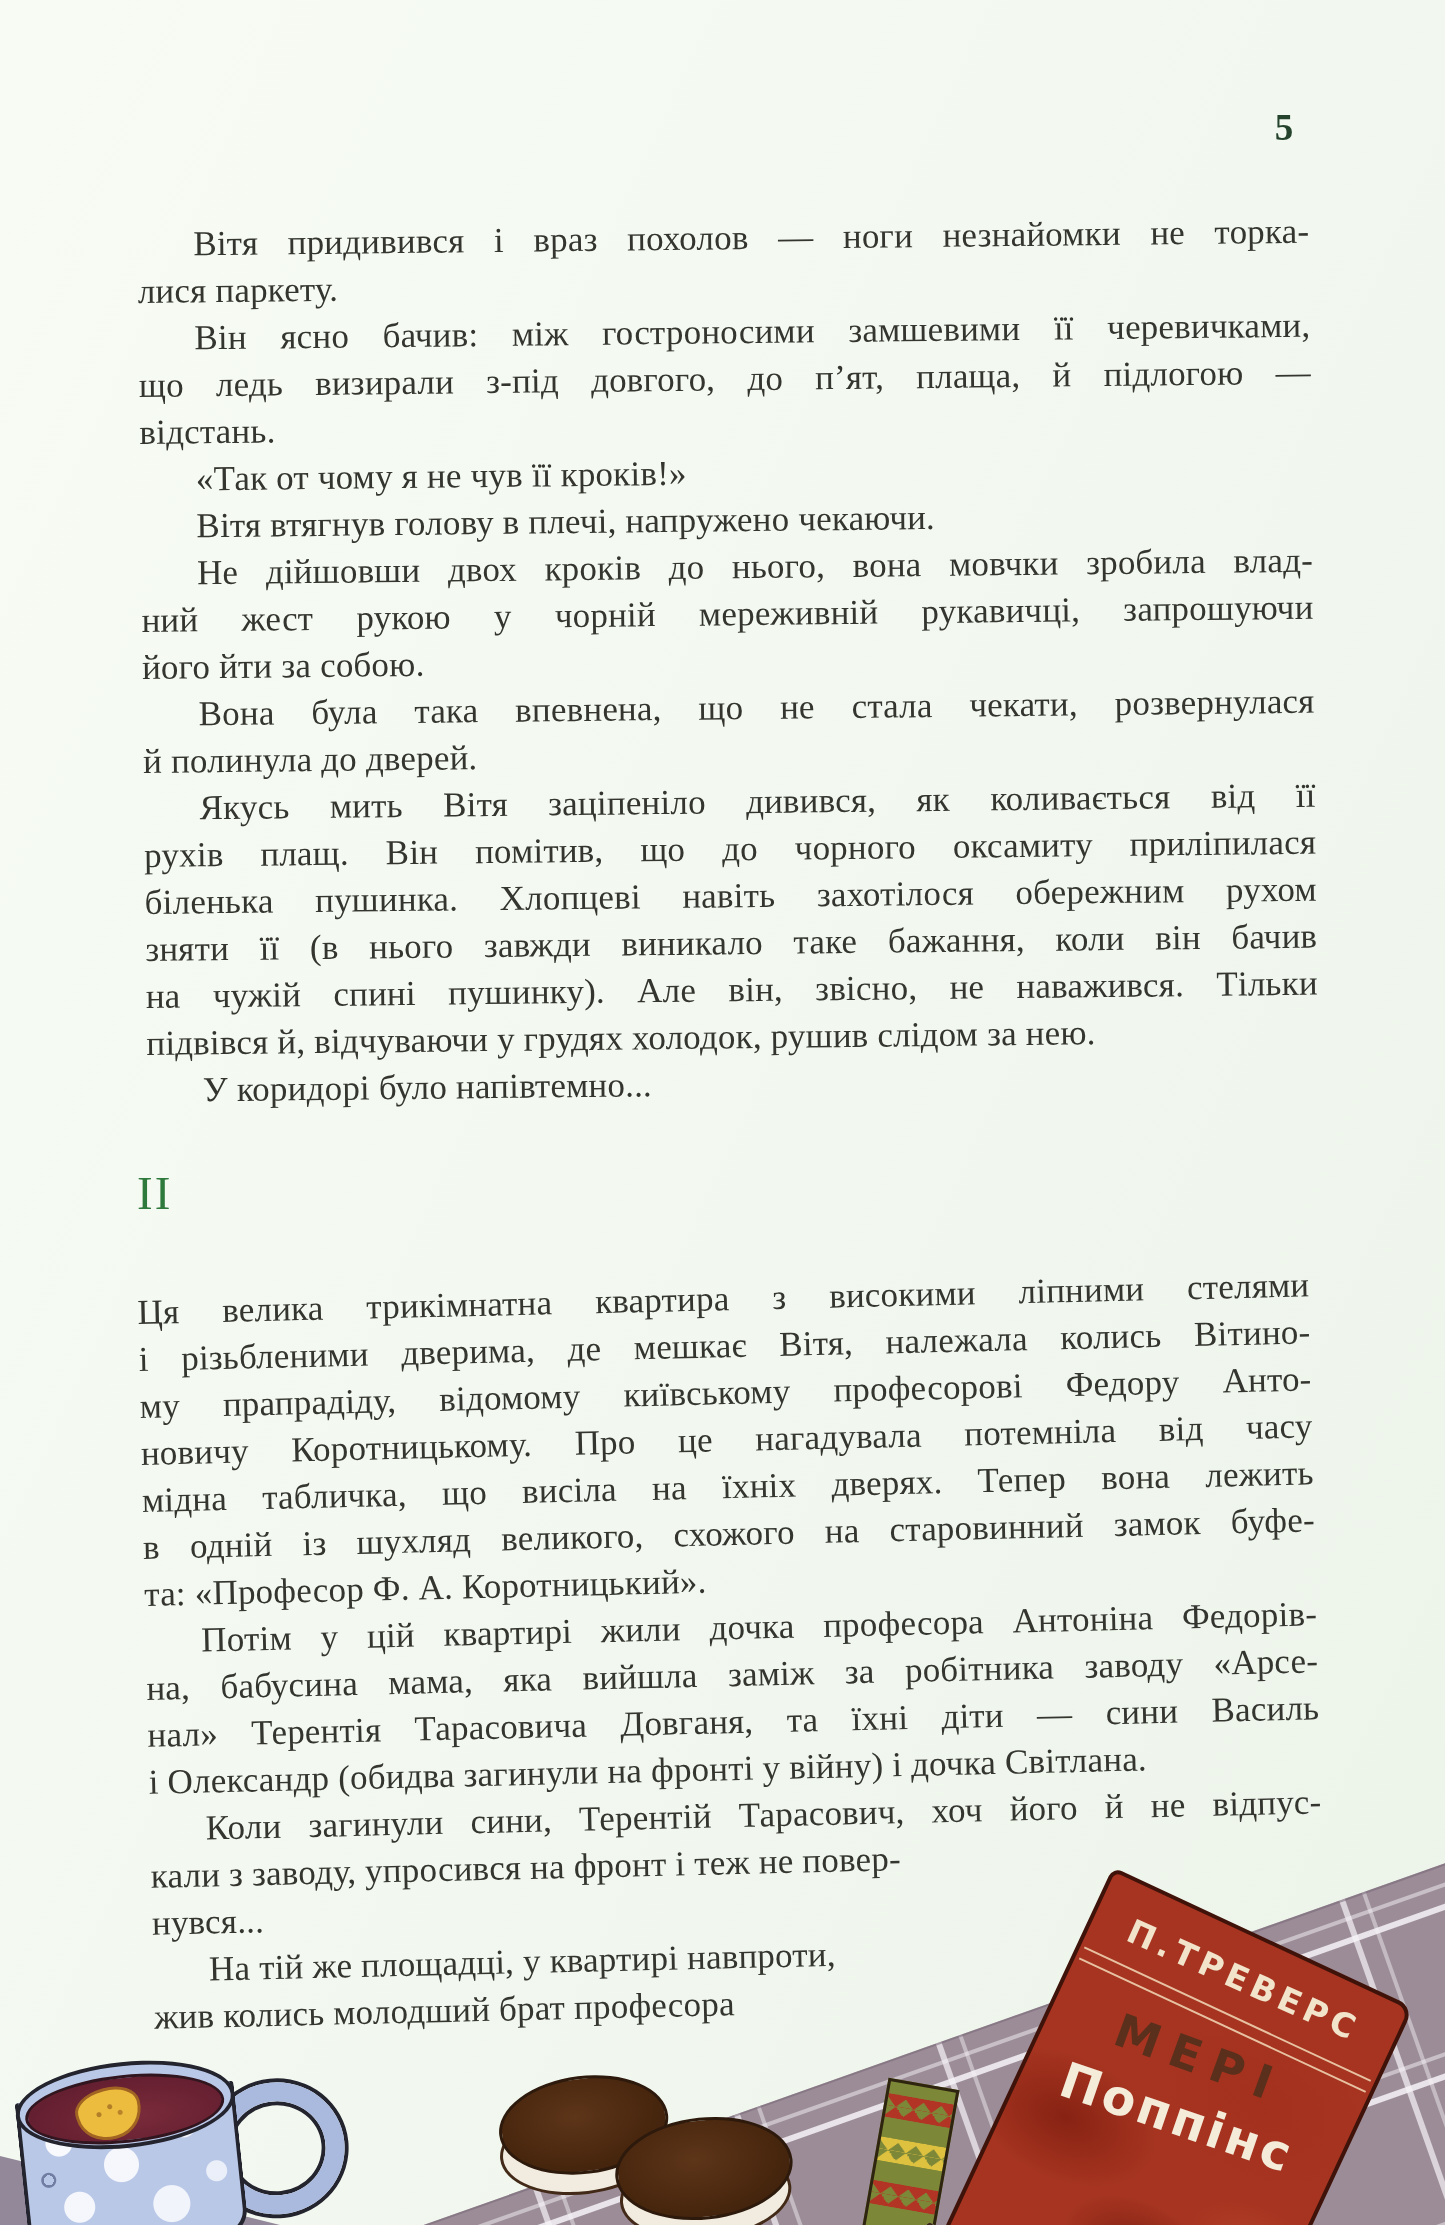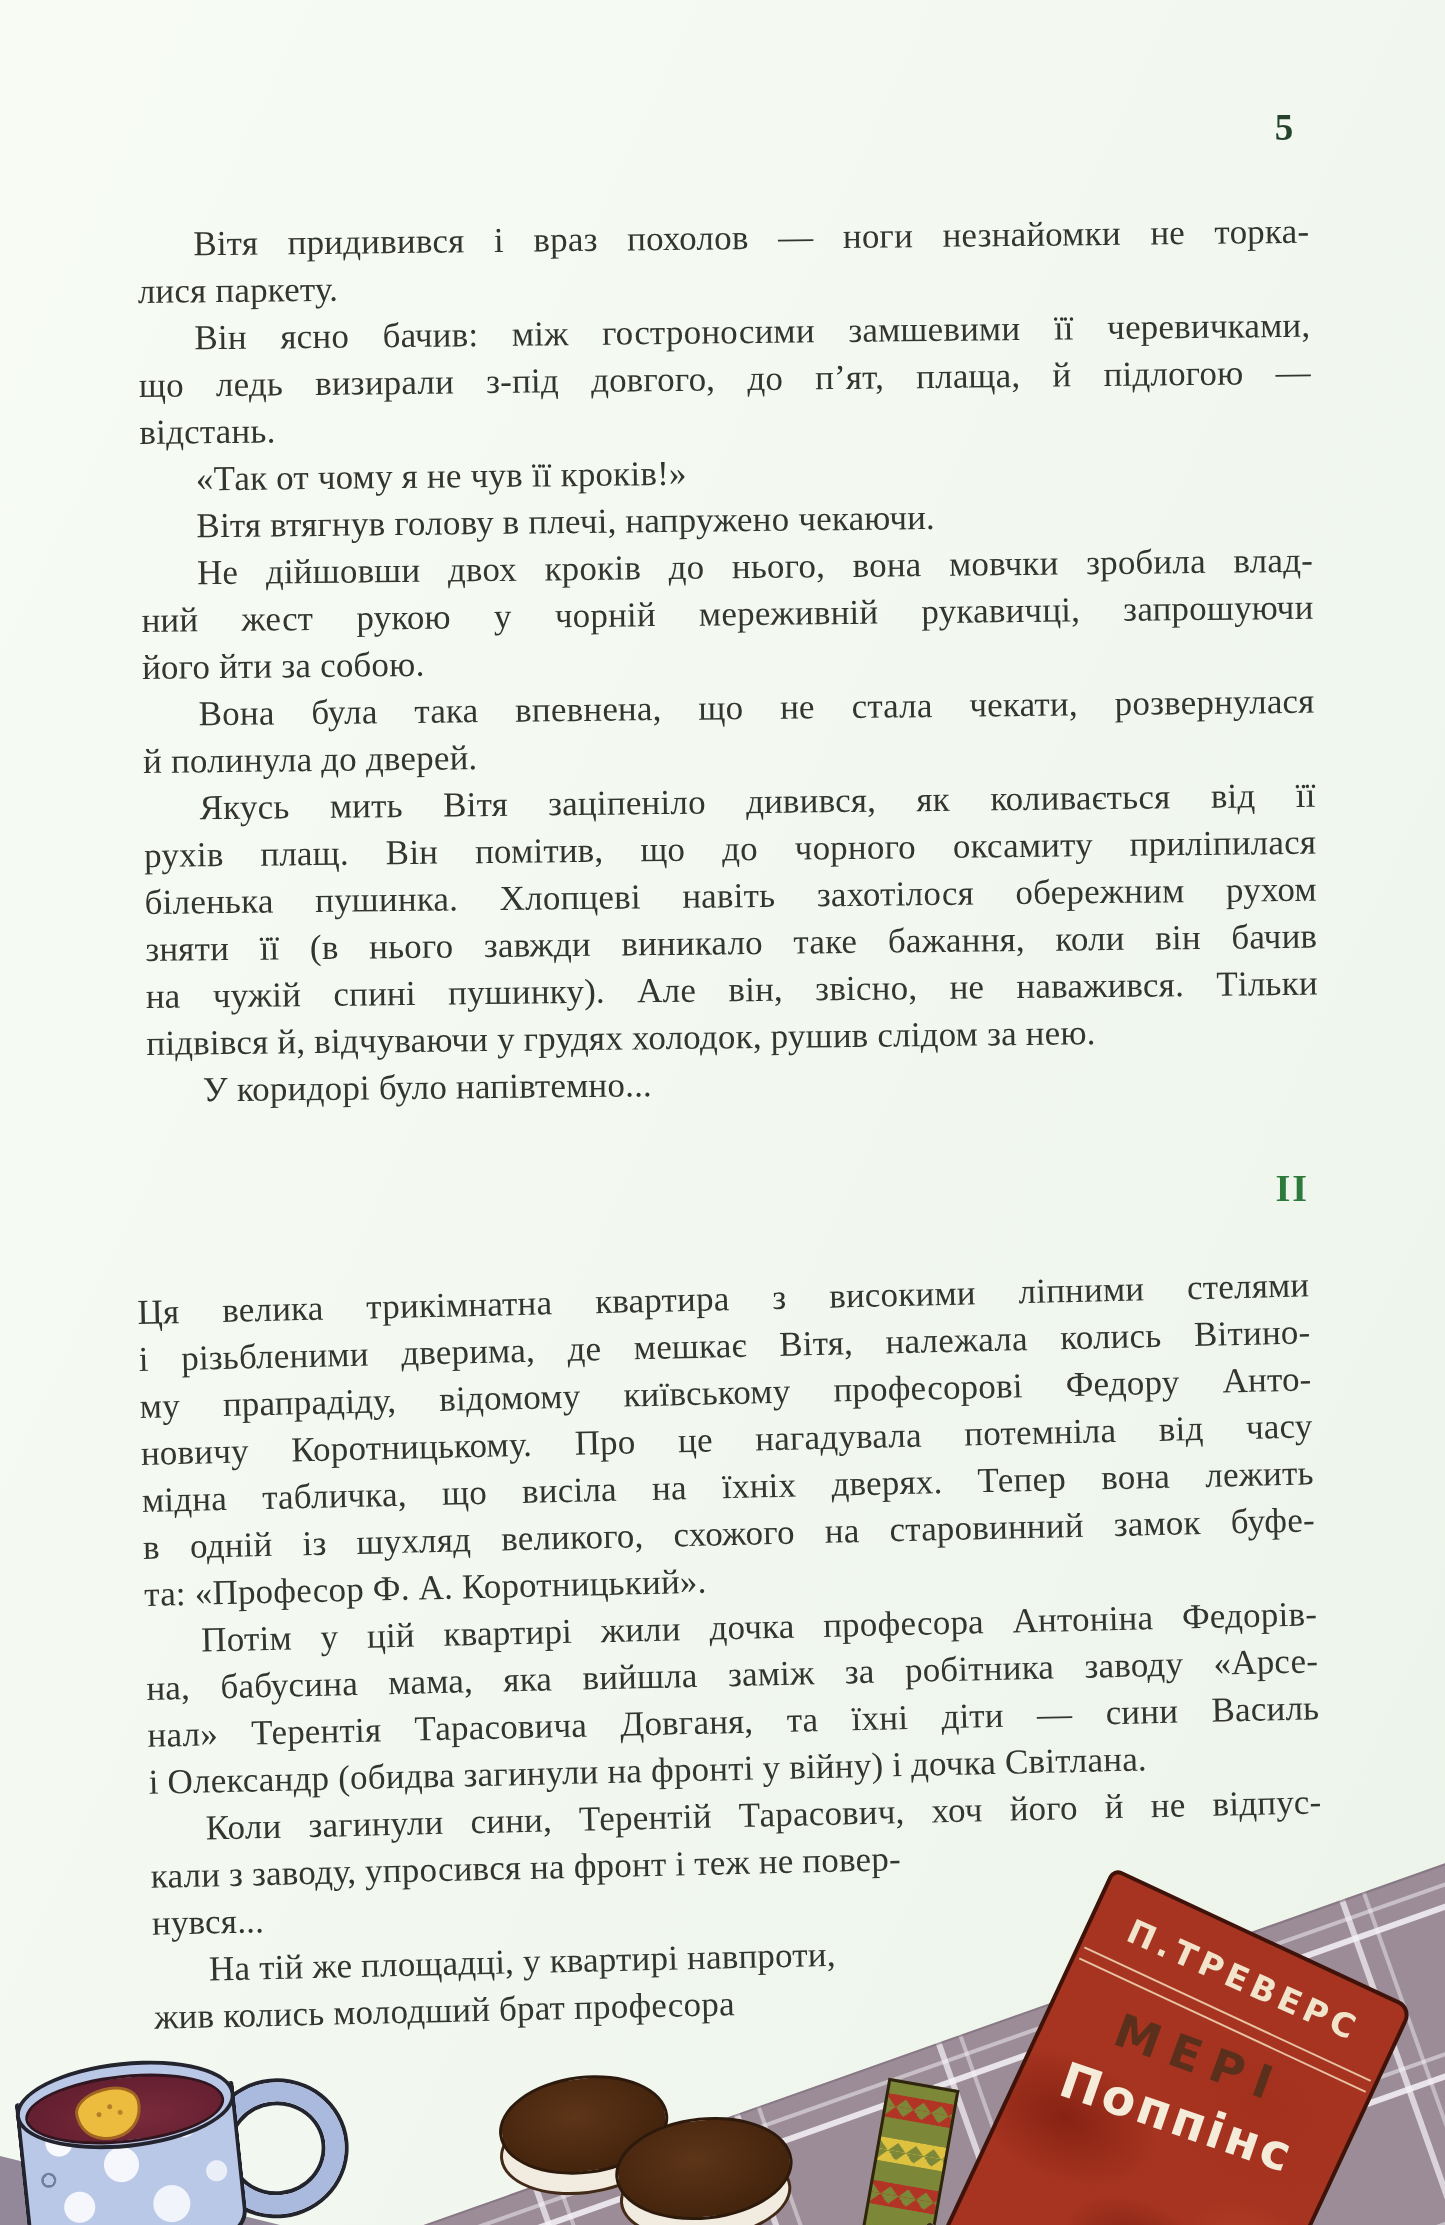--- a/index.html
+++ b/index.html
@@ -7,22 +7,22 @@
     background:linear-gradient(115deg,#f7fbf4 0%,#f2f8ef 55%,#ecf3e9 100%);
     font-family:"Liberation Serif",serif;}
   .pageno{position:absolute;left:1244px;top:106px;width:80px;text-align:center;
     font-size:37px;font-weight:600;color:#24422c;}
   .tblock{position:absolute;left:137px;width:1172px;color:#33352e;font-size:35px;line-height:47px;}
   .b1{top:221px;transform:rotate(-0.65deg);transform-origin:0 0;}
   .b2{top:1289px;transform:rotate(-1.35deg);transform-origin:0 0;}
   .line{text-align:justify;text-align-last:justify;height:47px;letter-spacing:.2px;}
   .line.indent{text-indent:56px;}
   .line.end{text-align-last:left;}
-  .chapter{position:absolute;left:137px;top:1166px;width:1172px;text-align:right;
-    color:#2e7a3c;font-weight:bold;font-size:38px;letter-spacing:2px;}
+  .chapter{position:absolute;left:137px;top:1166px;width:1172px;text-align:left;
+    color:#2e7a3c;font-weight:normal;font-size:47px;letter-spacing:2px;}
   .illus{position:absolute;inset:0;pointer-events:none;}
   
   .cloth{position:absolute;left:240px;top:2290px;width:2600px;height:900px;
     transform:rotate(-19.5deg);transform-origin:0 0;background-color:#9b8c97;
     border-top:2px solid rgba(120,104,120,.55);
     background-image:
       repeating-linear-gradient(0deg, rgba(255,255,255,0) 0 58px, rgba(246,243,247,.85) 58px 64px, rgba(255,255,255,0) 64px 80px, rgba(246,243,247,.5) 80px 84px, rgba(255,255,255,0) 84px 160px),
       repeating-linear-gradient(90deg, rgba(255,255,255,0) 0 96px, rgba(246,243,247,.7) 96px 102px, rgba(255,255,255,0) 102px 120px, rgba(246,243,247,.45) 120px 124px, rgba(255,255,255,0) 124px 214px);}
   .cloth-corner{position:absolute;left:0;top:2156px;width:280px;height:69px;
     background:#93879a;clip-path:polygon(0 0,100% 100%,0 100%);}

